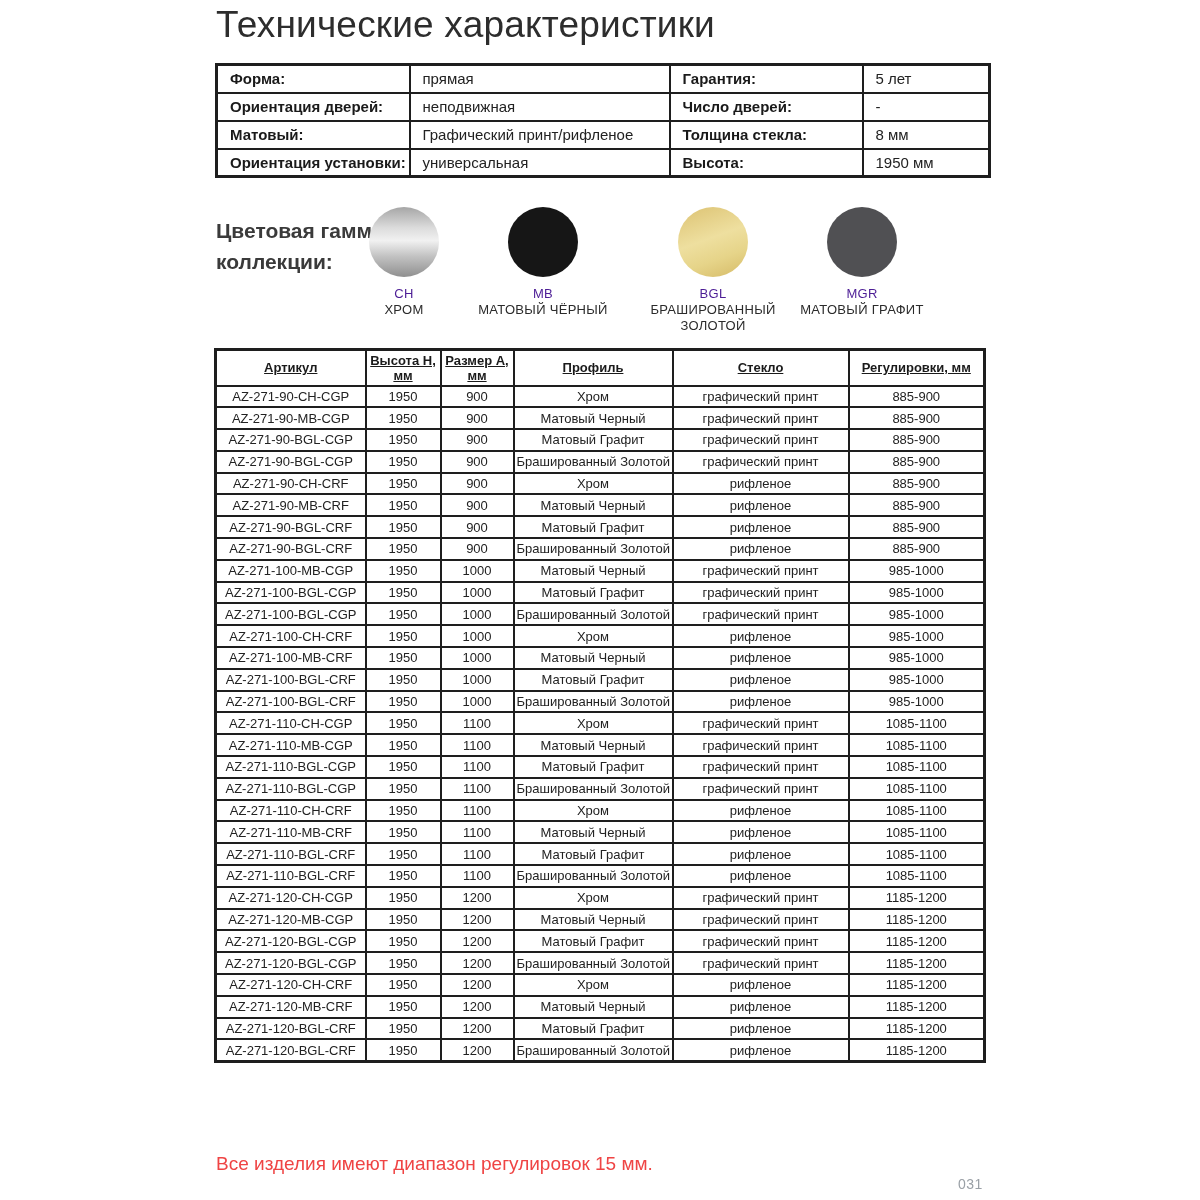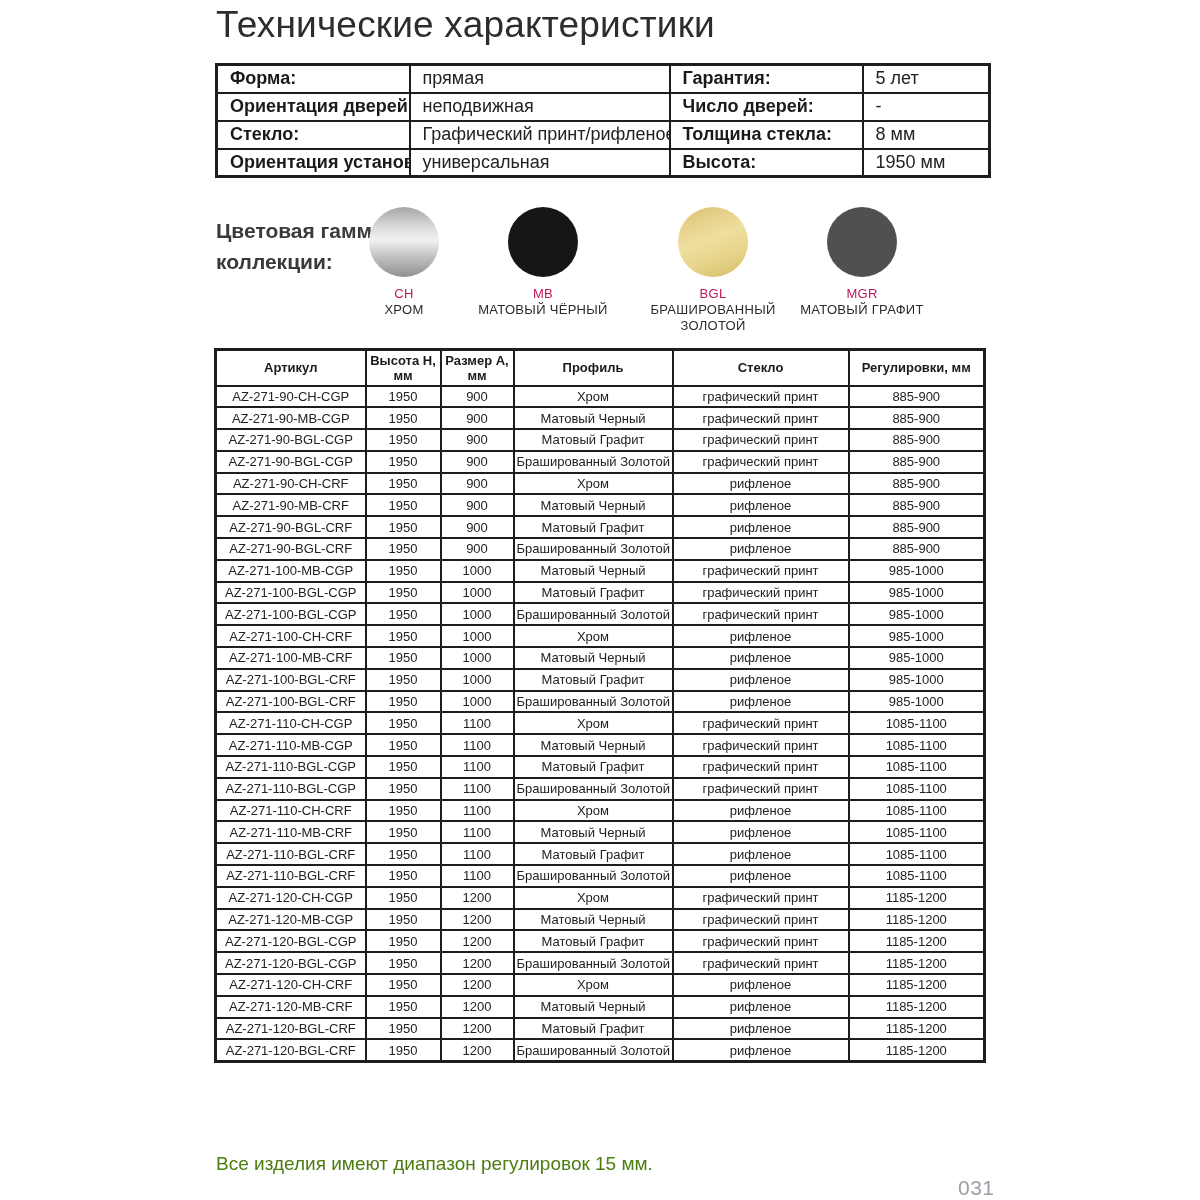--- a/index.html
+++ b/index.html
@@ -10,21 +10,21 @@
   .title {
     position: absolute; left: 216px; top: 4px;
     font-size: 37px; font-weight: 400; letter-spacing: 0.2px; color: #2d2d2d;
   }
 
   
   .spec-table {
     position: absolute; left: 215px; top: 63px;
     border-collapse: collapse; table-layout: fixed; width: 773px;
     border: 3px solid #1e1e1e;
-    font-size: 18px;
+    font-size: 15px;
   }
   .spec-table td {
     border: 2px solid #1e1e1e; height: 28px; vertical-align: middle;
     padding: 0 10px 0 12px; white-space: nowrap; overflow: hidden;
   }
   .spec-table col.sc0 { width: 193px; }
   .spec-table col.sc1 { width: 260px; }
   .spec-table col.sc2 { width: 193px; }
   .spec-table col.sc3 { width: 127px; }
   .spec-table td.spec-label { font-weight: 700; color: #1a1a1a; }
@@ -32,21 +32,21 @@
 
   
   .colors { position: absolute; left: 216px; top: 205px; width: 775px; height: 135px; }
   .colors-heading {
     position: absolute; left: 0; top: 10px;
     font-size: 21px; font-weight: 700; line-height: 31px; color: #3a3a3a;
     white-space: pre-line;
   }
   .swatch { position: absolute; top: 0; width: 170px; text-align: center; }
   .swatch .circle { width: 70px; height: 70px; border-radius: 50%; margin: 2px auto 0; }
-  .swatch .sw-code { margin-top: 9px; font-size: 13px; line-height: 16px; color: #be185d; letter-spacing: 0.3px; }
+  .swatch .sw-code { margin-top: 9px; font-size: 13px; line-height: 16px; color: #4c1d95; letter-spacing: 0.3px; }
   .swatch .sw-name { font-size: 13px; line-height: 16px; color: #2b2b2b; letter-spacing: 0.3px; }
   .sw-pos-0 { left: 103px; }
   .sw-pos-1 { left: 242px; }
   .sw-pos-2 { left: 412px; }
   .sw-pos-3 { left: 561px; }
 
   
   .main-table {
     position: absolute; left: 214px; top: 348px;
     border-collapse: collapse; table-layout: fixed; width: 769px;
@@ -55,35 +55,35 @@
   }
   .main-table col.c0 { width: 150px; }
   .main-table col.c1 { width: 75px; }
   .main-table col.c2 { width: 73px; }
   .main-table col.c3 { width: 159px; }
   .main-table col.c4 { width: 176px; }
   .main-table col.c5 { width: 136px; }
   .main-table th {
     border: 2px solid #1e1e1e; height: 36px; font-weight: 700;
     text-align: center; vertical-align: middle; white-space: pre-line; line-height: 15px;
-    padding: 0 2px; color: #1a1a1a;
+    padding: 0 2px; color: #1a1a1a; text-decoration: underline;
   }
   .main-table td {
     border: 2px solid #1e1e1e; height: 21.8px;
     text-align: center; vertical-align: middle; white-space: nowrap; overflow: hidden;
     padding: 0 2px; color: #222;
   }
 
   .footer-note {
     position: absolute; left: 216px; top: 1153px;
-    font-size: 19px; color: #4d7c0f;
+    font-size: 19px; color: #ef4444;
   }
   .page-number {
     position: absolute; left: 958px; top: 1176px;
-    font-size: 21px; color: #9aa0a6; letter-spacing: 0.5px;
+    font-size: 14px; color: #9aa0a6; letter-spacing: 0.5px;
   }
 </style>
 </head>
 <body>
 
 <div class="page">
 
   <h1 class="title">Технические характеристики</h1>
 
   <table class="spec-table">
@@ -100,21 +100,21 @@
           <td class="spec-label">Гарантия:</td>
           <td class="spec-value">5 лет</td>
         </tr>
         <tr>
           <td class="spec-label">Ориентация дверей:</td>
           <td class="spec-value">неподвижная</td>
           <td class="spec-label">Число дверей:</td>
           <td class="spec-value">-</td>
         </tr>
         <tr>
-          <td class="spec-label">Стекло:</td>
+          <td class="spec-label">Матовый:</td>
           <td class="spec-value">Графический принт/рифленое</td>
           <td class="spec-label">Толщина стекла:</td>
           <td class="spec-value">8 мм</td>
         </tr>
         <tr>
           <td class="spec-label">Ориентация установки:</td>
           <td class="spec-value">универсальная</td>
           <td class="spec-label">Высота:</td>
           <td class="spec-value">1950 мм</td>
         </tr>

